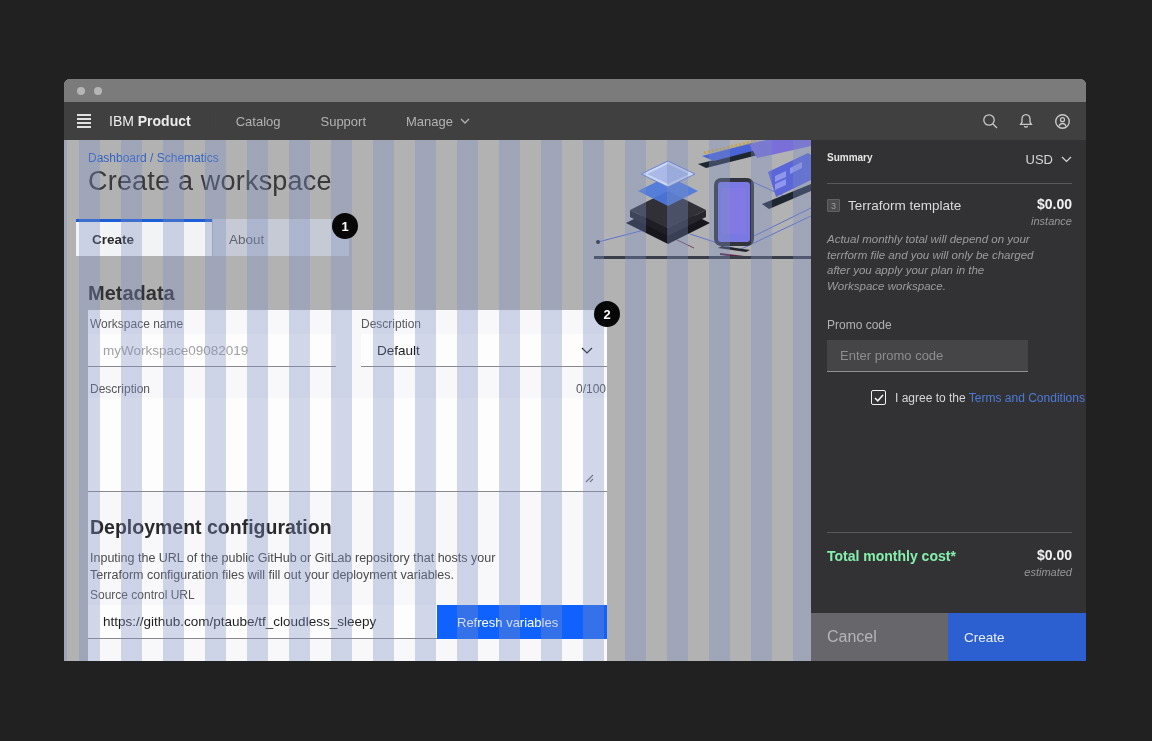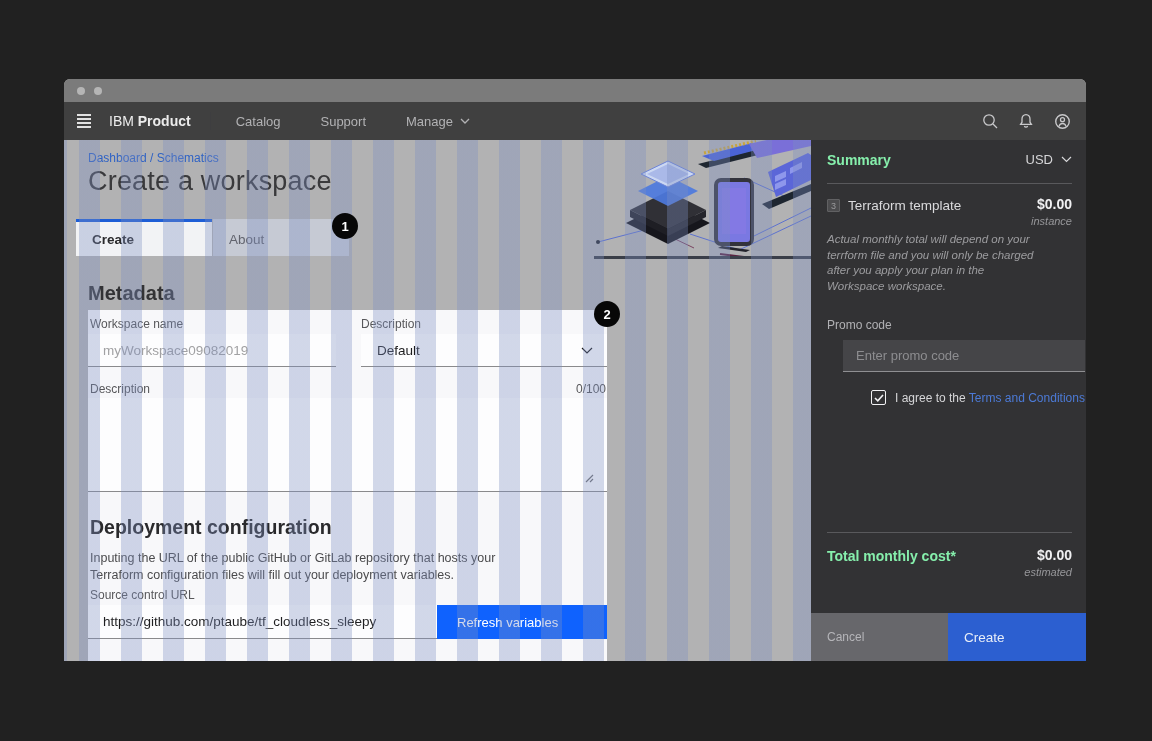--- a/index.html
+++ b/index.html
@@ -74,41 +74,41 @@
   .txtarea { left:0; top:88px; width:519px; height:94px; resize:none; }
   .resize-grip { position:absolute; left:496px; top:163px; z-index:3; }
   .h-deploy { position:absolute; left:2px; top:206px; font-size:19.5px; color:#2a2a2c; }
   .deploy-para { position:absolute; left:2px; top:240px; width:436px; font-size:12.5px; line-height:16.5px; color:#4a4a4c; }
   .lbl-srcurl { left:2px; top:278px; }
   .inp-url { left:0; top:295px; width:349px; height:34px; }
   .btn-refresh { position:absolute; left:349px; top:295px; width:170px; height:34px; background:#0f62fe; color:#ffffff; font-size:13px; display:flex; align-items:center; padding-left:20px; cursor:pointer; border:none; font-family:inherit; }
 
   
   .sidebar { width:275px; position:relative; background:#323234; flex:0 0 auto; }
-  .s-title { position:absolute; left:16px; top:12px; font-size:14px; font-weight:700; color:#86efac; }
+  .s-title { position:absolute; left:16px; top:12px; font-size:10px; font-weight:700; color:#e5e5e5; }
   .s-currency { position:absolute; right:14px; top:12px; display:flex; align-items:center; gap:8px; font-size:13px; color:#d6d6d8; cursor:pointer; }
   .s-divider { position:absolute; left:16px; right:14px; height:1px; background:#59595c; }
   .div1 { top:43px; } .div2 { top:392px; }
   .s-badge { position:absolute; left:16px; top:59px; width:13px; height:13px; background:#4c4c4e; border:1px solid #616163; border-radius:1px; color:#9a9a9c; font-size:9px; display:flex; align-items:center; justify-content:center; }
   .s-item-name { position:absolute; left:37px; top:58px; font-size:13.5px; color:#dadadc; }
   .s-item-price { position:absolute; right:14px; top:56px; font-size:14px; font-weight:700; color:#f1f1f3; }
   .s-item-unit { position:absolute; right:14px; top:75px; font-size:11px; font-style:italic; color:#97979a; }
   .s-note { position:absolute; left:16px; top:92px; width:216px; font-size:11.5px; line-height:15.5px; font-style:italic; color:#9c9c9f; }
   .s-promo-lbl { position:absolute; left:16px; top:178px; font-size:12px; color:#b1b1b4; }
-  .s-promo-inp { position:absolute; left:32px; right:14px; top:200px; height:32px; width:242px; background:#454548; border:none; border-bottom:1px solid #8f8f92; outline:none; font-family:inherit; font-size:13px; color:#e2e2e4; padding:0 13px; }
+  .s-promo-inp { position:absolute; left:16px; right:14px; top:200px; height:32px; width:201px; background:#454548; border:none; border-bottom:1px solid #8f8f92; outline:none; font-family:inherit; font-size:13px; color:#e2e2e4; padding:0 13px; }
   .s-promo-inp::placeholder { color:#8d8d90; opacity:1; }
   .s-terms { position:absolute; left:16px; top:250px; display:flex; align-items:center; gap:9px;padding-left:44px; }
   .checkbox { width:15px; height:15px; border:1.6px solid #f2f2f4; border-radius:2px; display:flex; align-items:center; justify-content:center; cursor:pointer; flex:0 0 auto; }
   .s-terms-text { font-size:12px; color:#d6d6d8; }
   .s-terms-text a { color:#4c7ad6; text-decoration:none; cursor:pointer; }
   .s-total-lbl { position:absolute; left:16px; top:408px; font-size:14px; font-weight:700; color:#86efac; }
   .s-total-val { position:absolute; right:14px; top:407px; font-size:14px; font-weight:700; color:#f0f0f2; }
   .s-total-unit { position:absolute; right:14px; top:426px; font-size:11px; font-style:italic; color:#97979a; }
   .s-footer { position:absolute; left:0; right:0; bottom:0; height:48px; display:flex; }
-  .btn-cancel { width:137px; background:#67676b; color:#b5b5b9; font-size:12px; display:flex; align-items:center; padding-left:16px; cursor:pointer; border:none; font-family:inherit; }
+  .btn-cancel { width:137px; background:#67676b; color:#b5b5b9; font-size:16px; display:flex; align-items:center; padding-left:16px; cursor:pointer; border:none; font-family:inherit; }
   .btn-create { flex:1; background:#2c5fd0; color:#e9eef8; font-size:13.5px; display:flex; align-items:center; padding-left:16px; cursor:pointer; border:none; font-family:inherit; }
 </style>
 </head>
 <body>
 
 <div class="window">
 
   <div class="titlebar">
     <span class="dot"></span>
     <span class="dot"></span>

